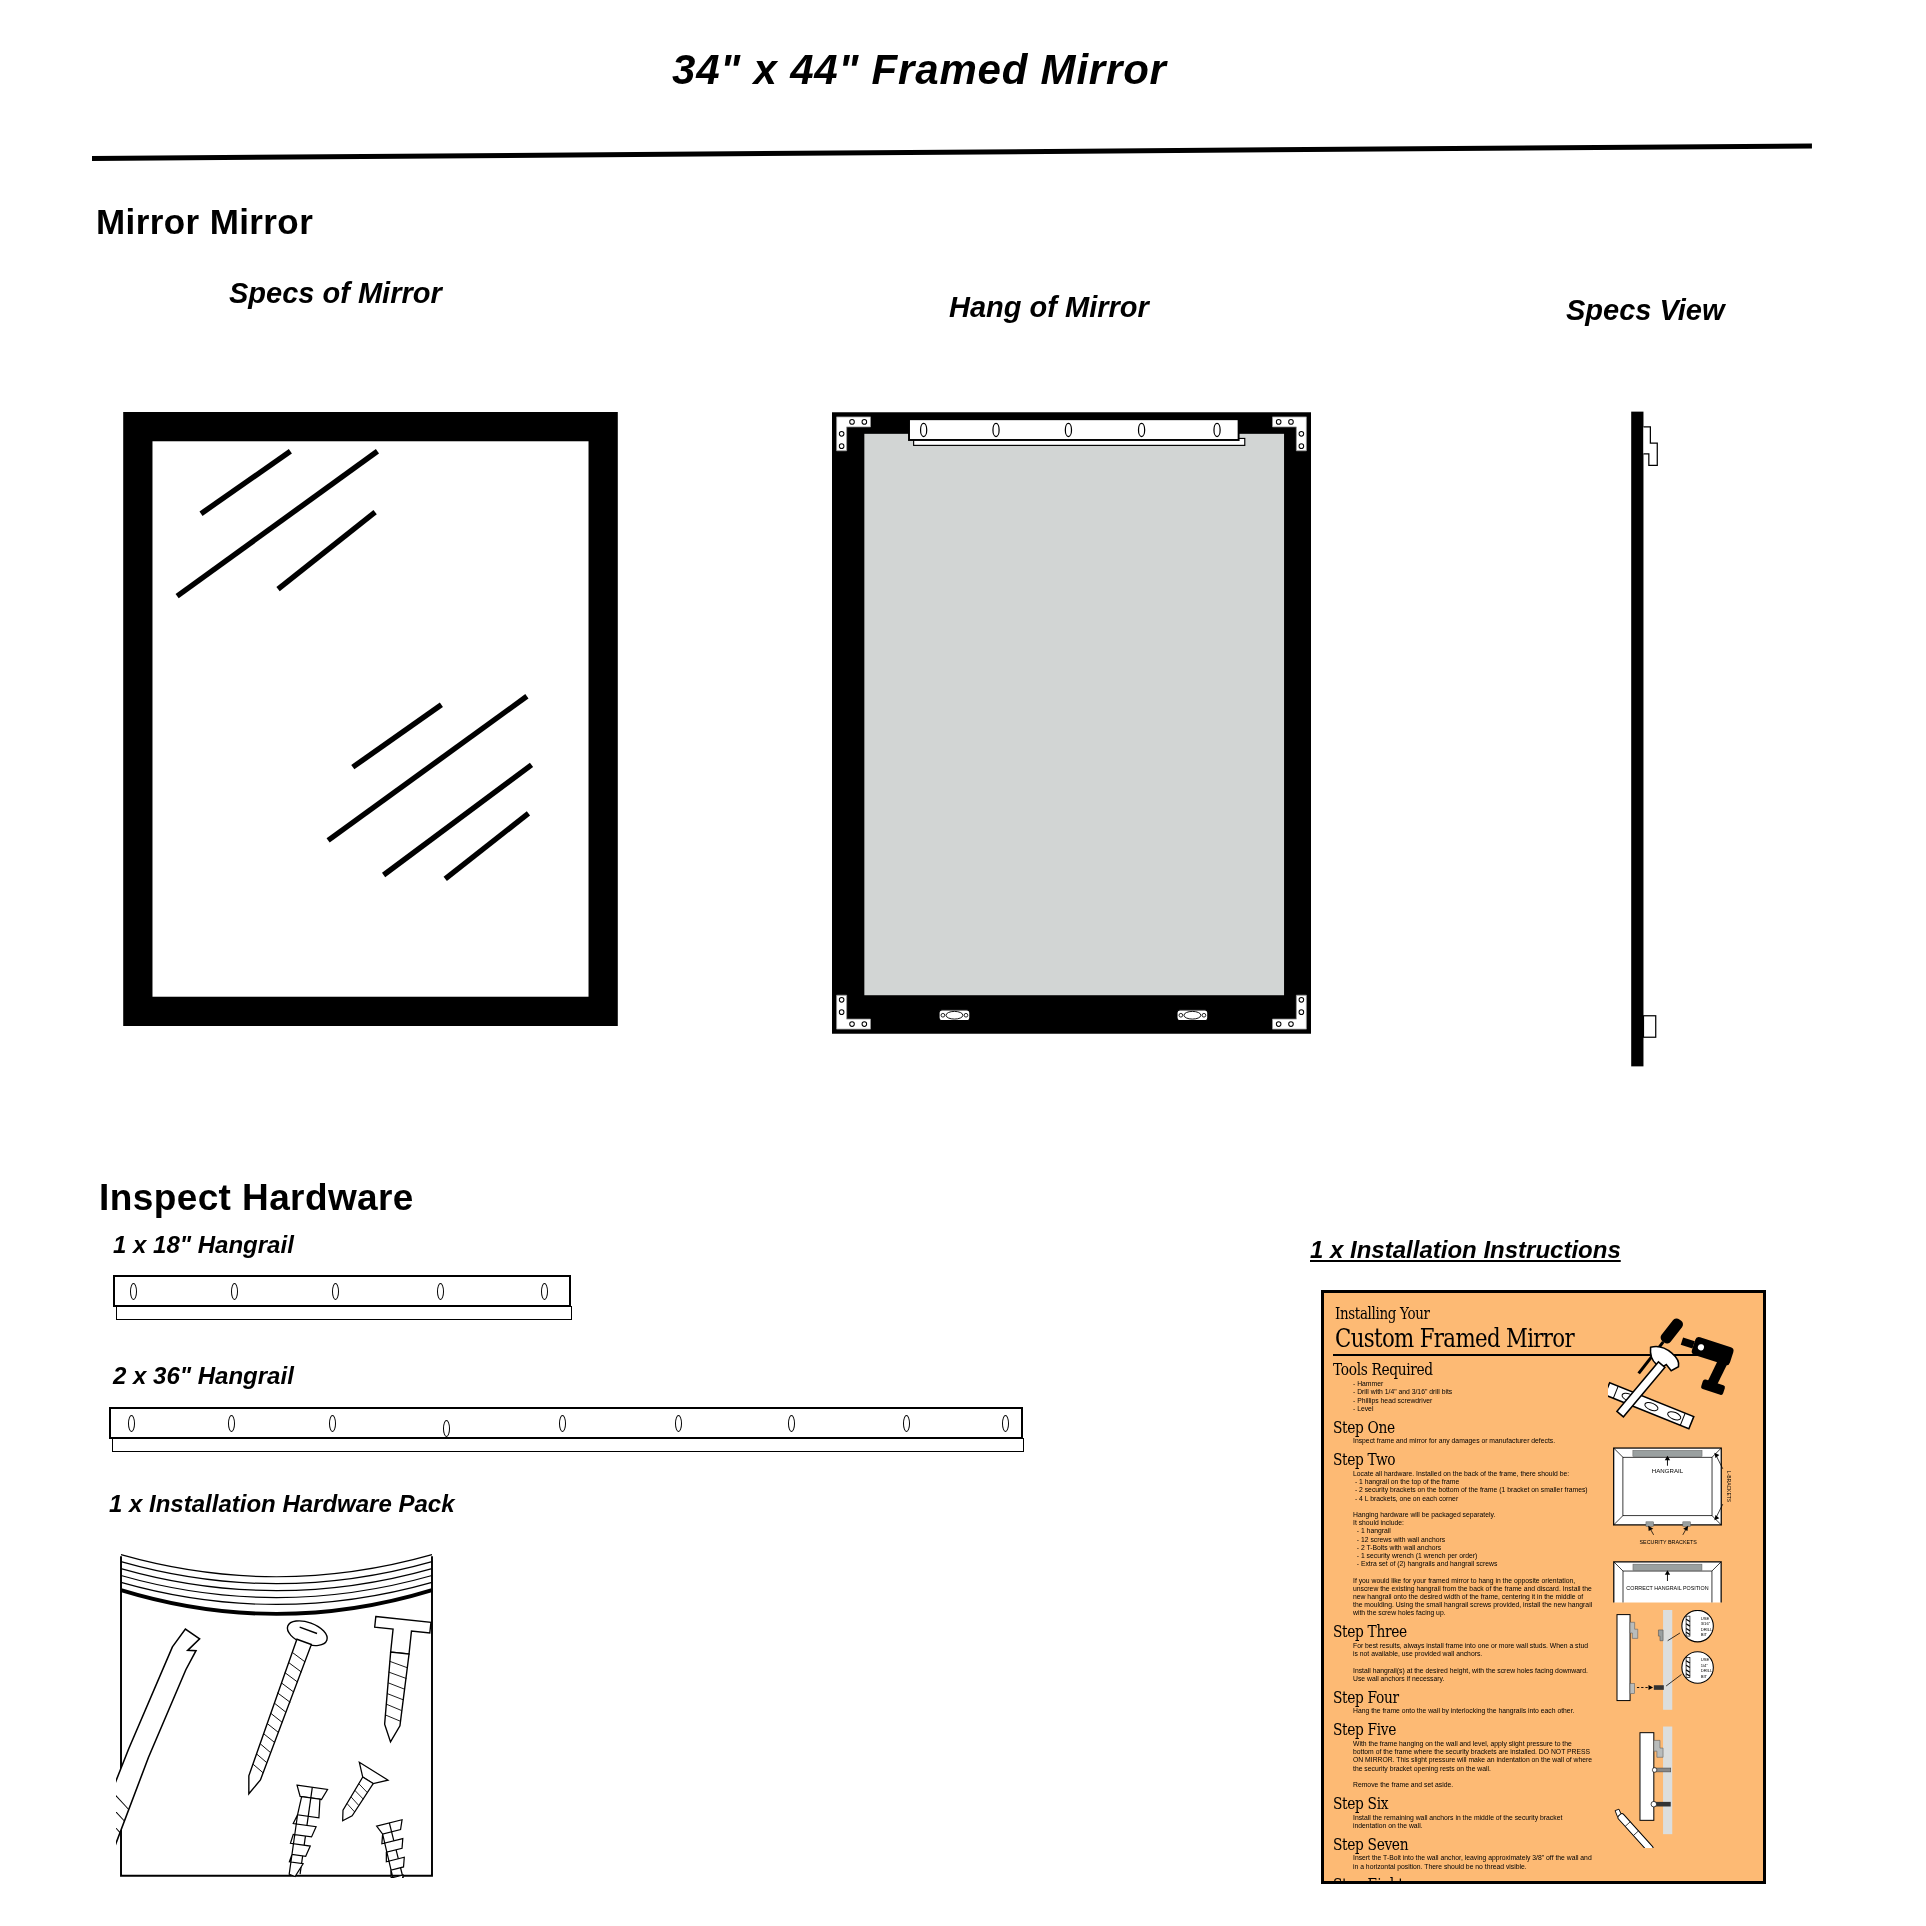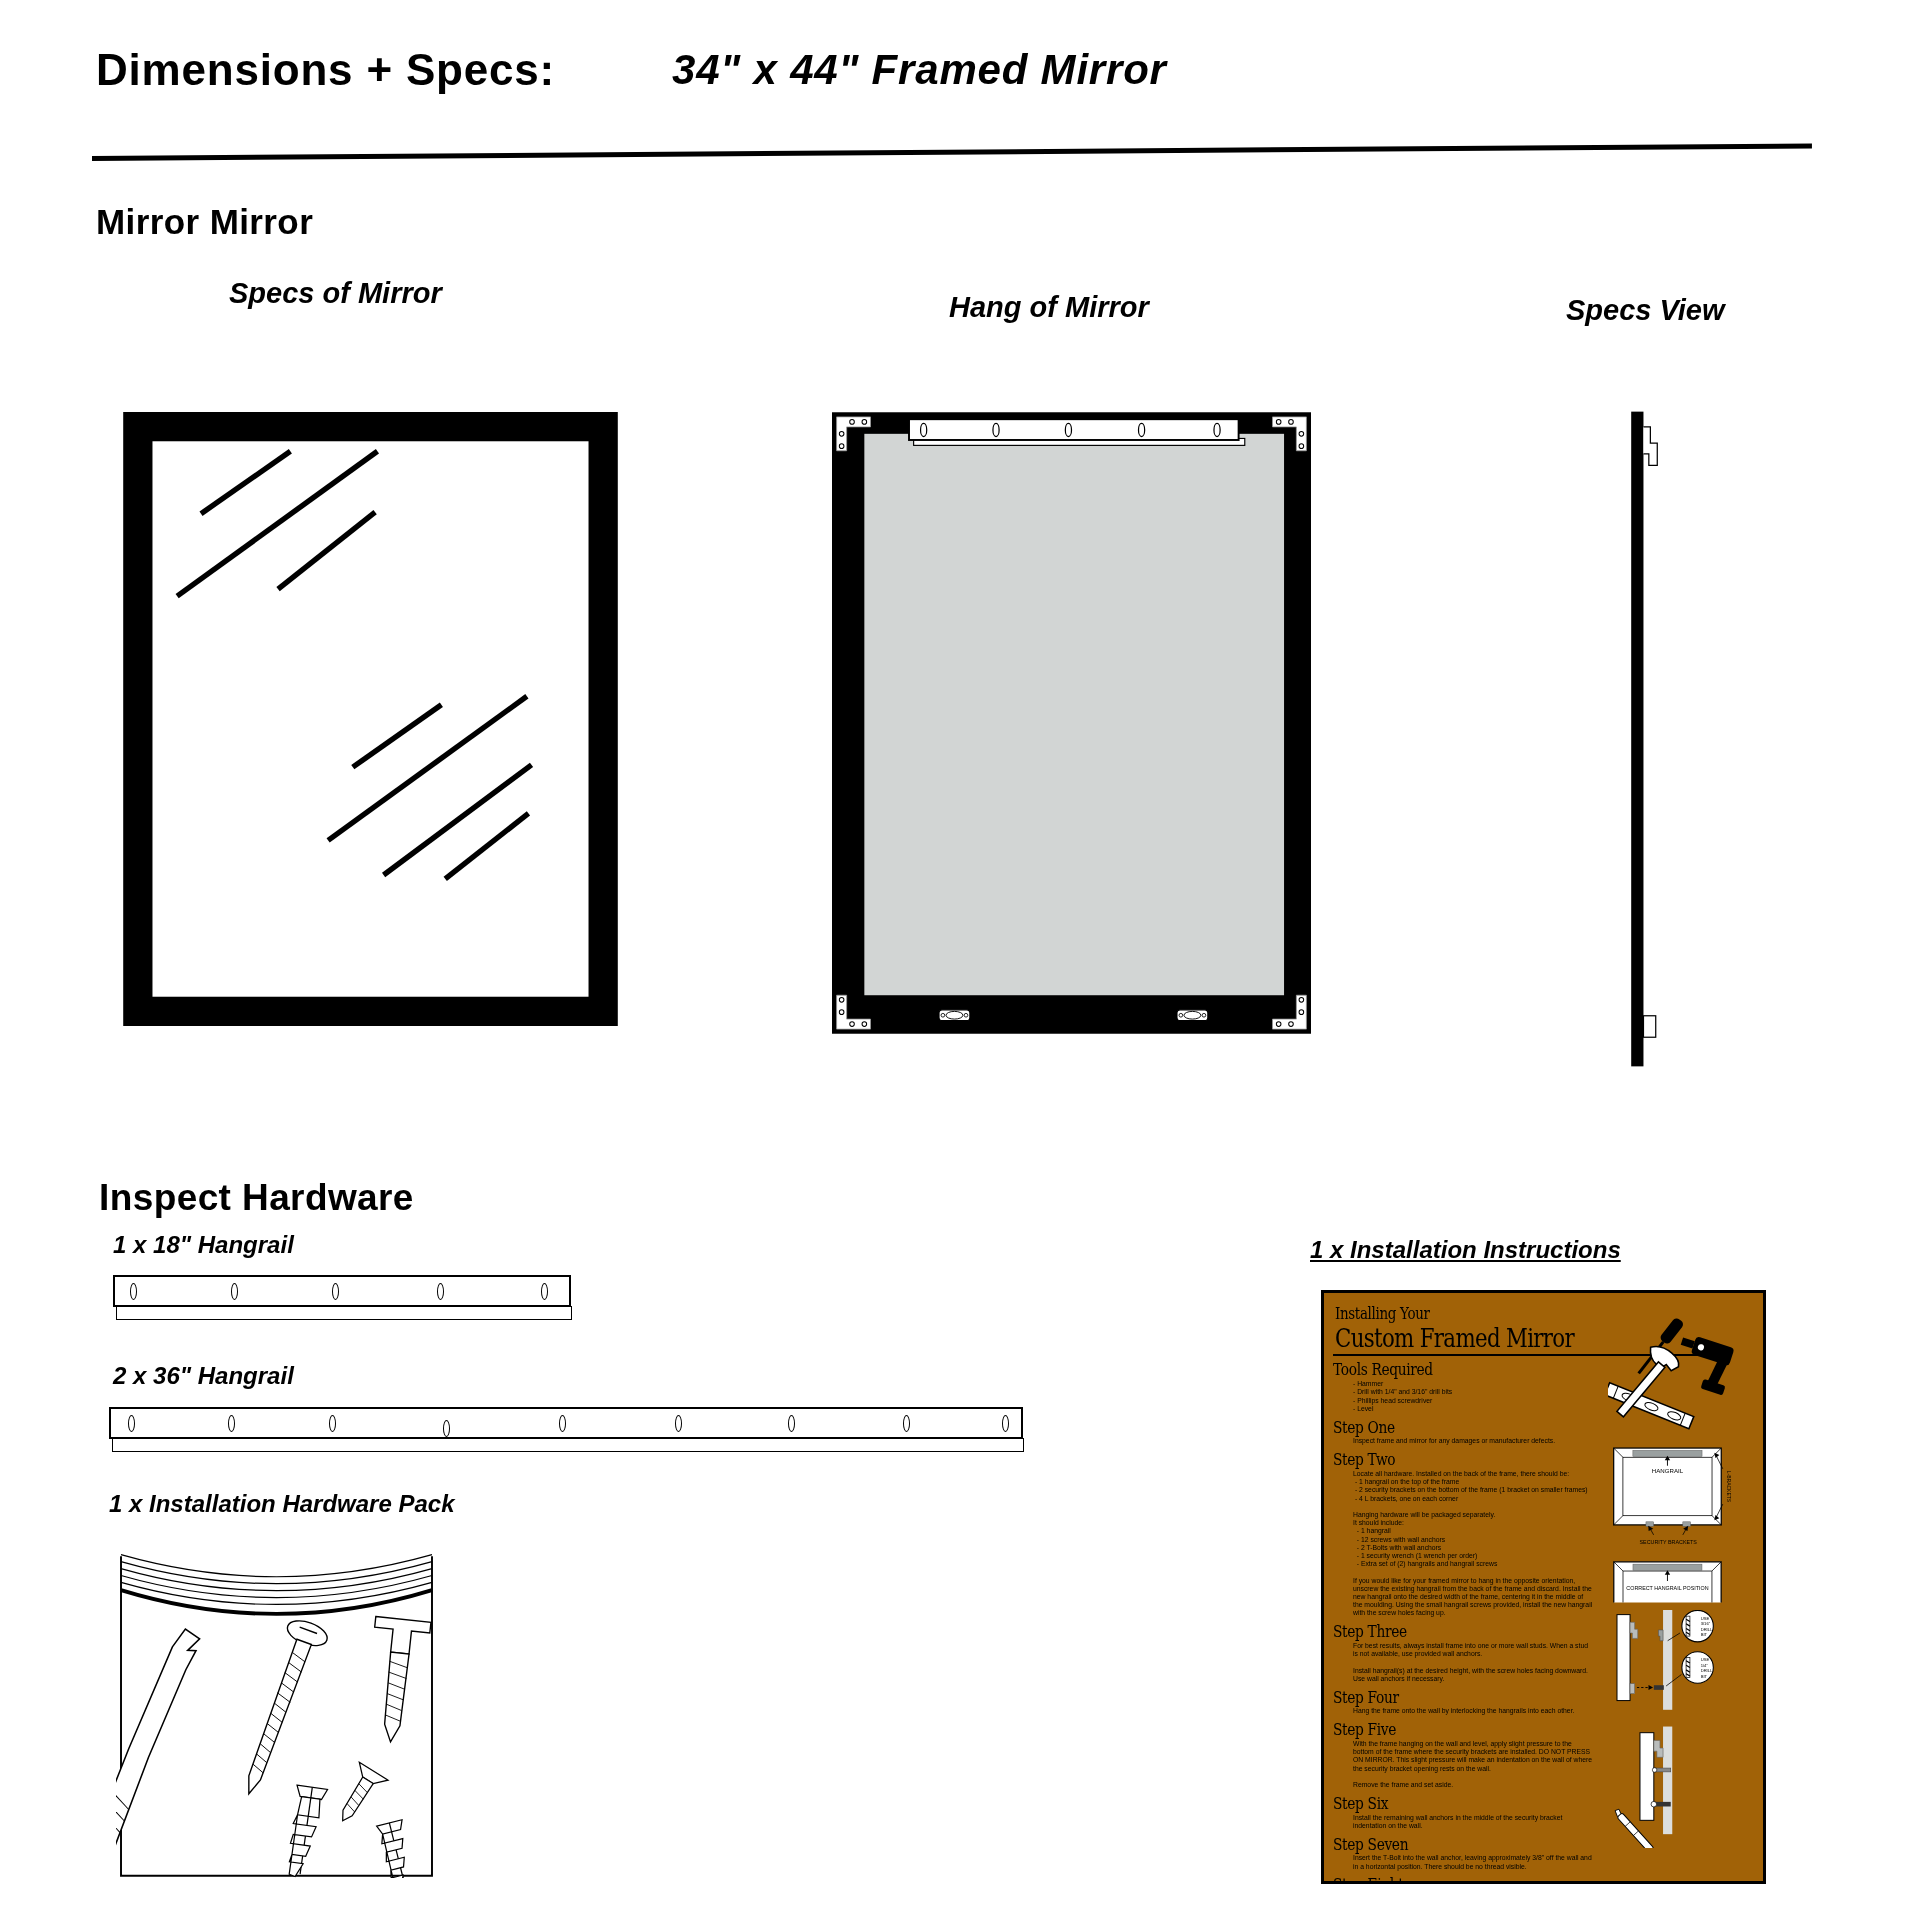--- a/index.html
+++ b/index.html
@@ -23,42 +23,41 @@
   .back-mirror{left:832px;top:412px;}
   .side-view{left:1622px;top:407px;}
 
   
   .rail{position:absolute;background:#fff;border:2.3px solid #000;box-sizing:border-box;}
   .rail-lip{position:absolute;background:#fff;border:1.5px solid #000;box-sizing:border-box;}
   .hole{position:absolute;width:7px;height:17px;border:1.5px solid #000;border-radius:50%;
         background:#fff;box-sizing:border-box;}
 
   
-  .sheet{left:1321px;top:1290px;width:445px;height:594px;background:#a16207;
+  .sheet{left:1321px;top:1290px;width:445px;height:594px;background:#fdba74;
          border:3.1px solid #000;box-sizing:border-box;overflow:hidden;}
   .sheet-text{position:absolute;left:0;top:7.7px;width:277px;}
   .s-title1{margin:3.1px 0 0 10.8px;font-family:"DejaVu Serif",serif;font-size:16px;
             letter-spacing:-0.4px;transform:scaleX(0.84);transform-origin:left;white-space:nowrap;}
   .s-title2{margin:0 0 1.5px 10.8px;font-family:"DejaVu Serif",serif;font-size:25.4px;
             letter-spacing:-0.8px;transform:scaleX(0.84);transform-origin:left;white-space:nowrap;}
   .s-rule{margin:1.5px 0 3.1px 9.2px;width:368px;height:1.5px;background:#000;}
   .s-h{margin:4.6px 0 0.8px 9.2px;font-family:"DejaVu Serif",serif;font-size:16px;
        letter-spacing:-0.4px;transform:scaleX(0.86);transform-origin:left;white-space:nowrap;}
   .s-body{margin:0.8px 0 1.5px 29px;width:240px;font-size:6.8px;line-height:8.2px;
           white-space:pre-wrap;}
   .s-diagrams{position:absolute;left:276px;top:0;width:166px;height:589px;}
 
   svg text{font-family:"Liberation Sans",sans-serif;}
 </style>
 </head>
 <body>
 
 <div class="canvas">
 
-  <div class="abs hdr-title">Dimensions + Specs:</div>
   <div class="abs hdr-sub">34" x 44" Framed Mirror</div>
   <div class="abs hdr-rule"></div>
 
   <div class="abs h2" style="left:96px;top:202px;">Mirror Mirror</div>
 
   <div class="abs view-label" style="left:229px;top:277px;">Specs of Mirror</div>
   <div class="abs view-label" style="left:949px;top:291px;">Hang of Mirror</div>
   <div class="abs view-label" style="left:1566px;top:294px;">Specs View</div>
 
   <svg class="abs front-mirror" width="495" height="614" viewBox="0 0 642 797">

